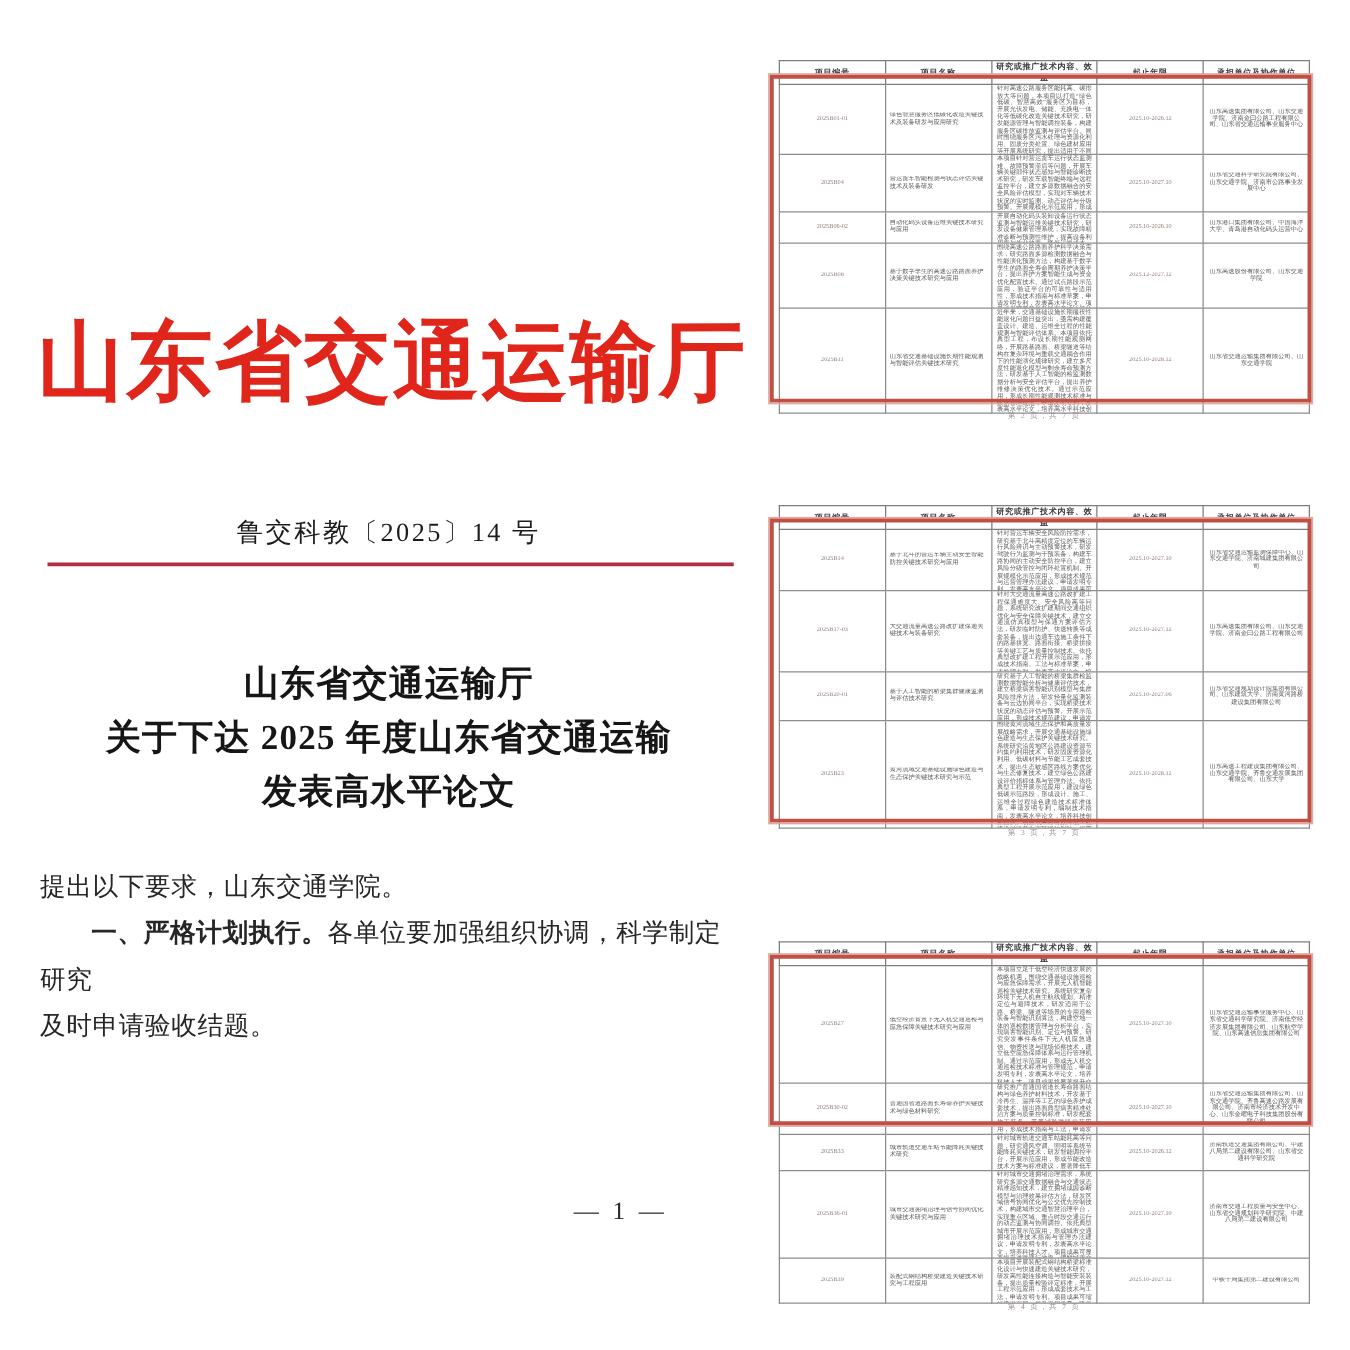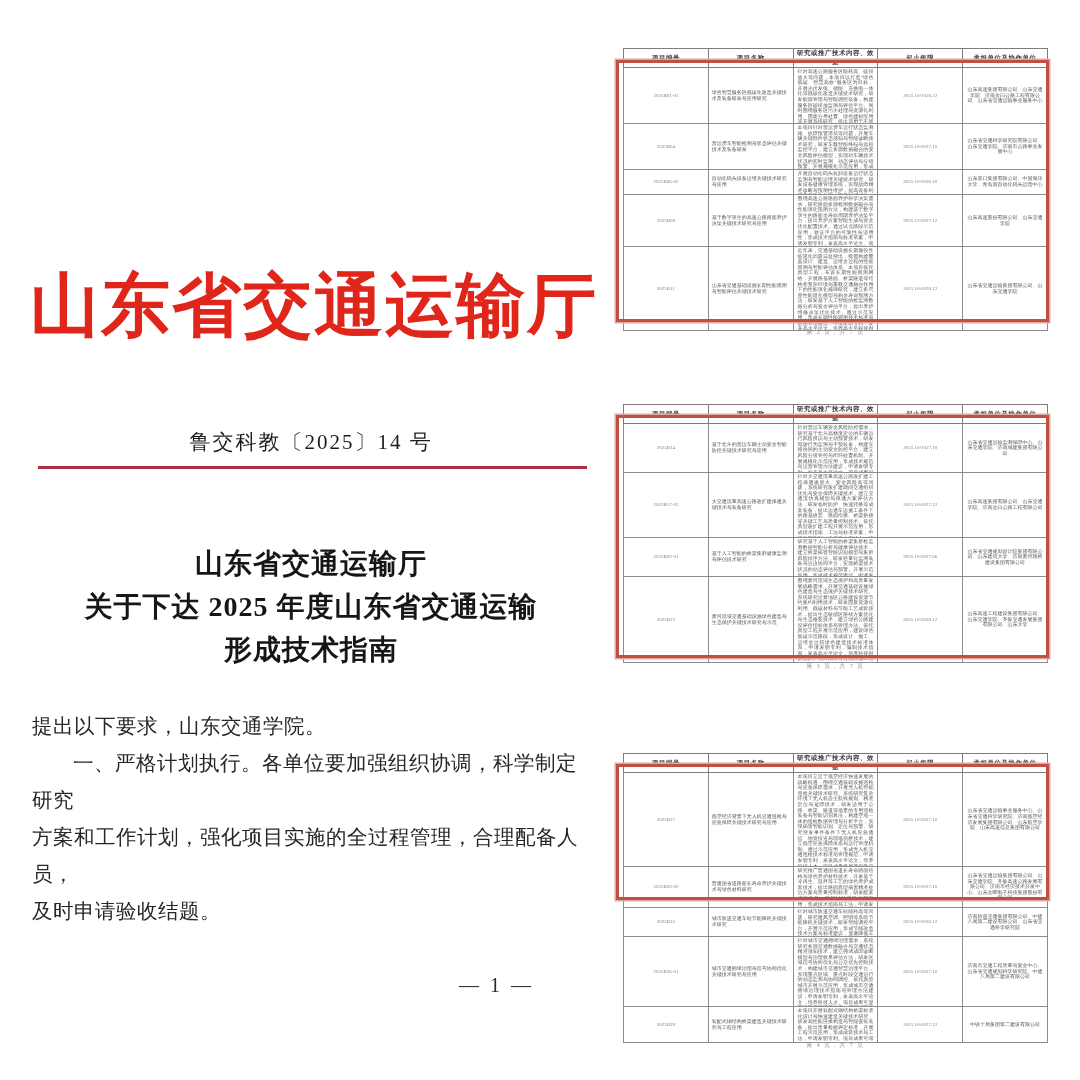--- a/index.html
+++ b/index.html
@@ -1,31 +1,31 @@
 <!DOCTYPE html>
 <html><head>
 <meta charset="utf-8">
 <style>
   html,body{margin:0;padding:0;background:#ffffff;}
   .canvas{position:relative;width:1080px;height:1080px;background:#ffffff;overflow:hidden;
           font-family:"Liberation Serif","DejaVu Serif",serif;}
 
   
-  .doc{position:absolute;left:30px;top:16px;width:562px;height:844px;}
+  .doc{position:absolute;left:30px;top:0;width:562px;height:844px;}
   .agency{position:absolute;top:244px;left:0;width:100%;text-align:center;
           font-size:69px;font-weight:bold;color:#e0251a;letter-spacing:2px;white-space:nowrap;}
   .docnum{position:absolute;top:412px;left:0;width:100%;text-align:center;
           font-size:21px;color:#1c1c1c;letter-spacing:2px;}
   .rule{position:absolute;top:450px;left:8px;width:549px;height:3px;background:#ae2f44;}
   .doctitle{position:absolute;top:526px;left:0;width:100%;text-align:center;
             font-size:28px;font-weight:bold;color:#161616;line-height:43px;letter-spacing:1px;}
   .docbody{position:absolute;top:692px;left:2px;width:556px;
            font-size:20.5px;color:#262626;line-height:36.9px;letter-spacing:0.5px;}
   .docbody .indent{text-indent:41px;}
-  .docbody .bold{font-weight:normal;}
+  .docbody .bold{font-weight:bold;}
   .pagenum{position:absolute;top:958px;left:0;width:100%;text-align:right;
            padding-right:58px;box-sizing:border-box;font-size:20px;color:#2a2a2a;letter-spacing:3px;}
 
   
   .page{position:absolute;width:425px;background:#fff;}
   .page1{left:623px;top:48px;}
   .page2{left:623px;top:404px;}
   .page3{left:623px;top:753px;}
 
   table.plan{border-collapse:collapse;width:425px;table-layout:fixed;background:#fff;}
@@ -62,26 +62,25 @@
 
 <div class="canvas">
 
   <div class="doc">
     <div class="agency">山东省交通运输厅</div>
     <div class="docnum">鲁交科教〔2025〕14 号</div>
     <div class="rule"></div>
     <div class="doctitle">
       <div>山东省交通运输厅</div>
       <div>关于下达 2025 年度山东省交通运输</div>
-      <div>形成技术指南</div>
+      <div>发表高水平论文</div>
     </div>
     <div class="docbody">
       <div>提出以下要求，山东交通学院。</div>
       <div class="indent"><span class="bold">一、严格计划执行。</span><span>各单位要加强组织协调，科学制定研究</span></div>
-      <div>方案和工作计划，强化项目实施的全过程管理，合理配备人员，</div>
       <div>及时申请验收结题。</div>
     </div>
     <div class="pagenum">— 1 —</div>
   </div>
 
   <div class="page page1">
     <table class="plan" id="table1">
         <tbody>
           <tr>
             <th>项目编号</th>

